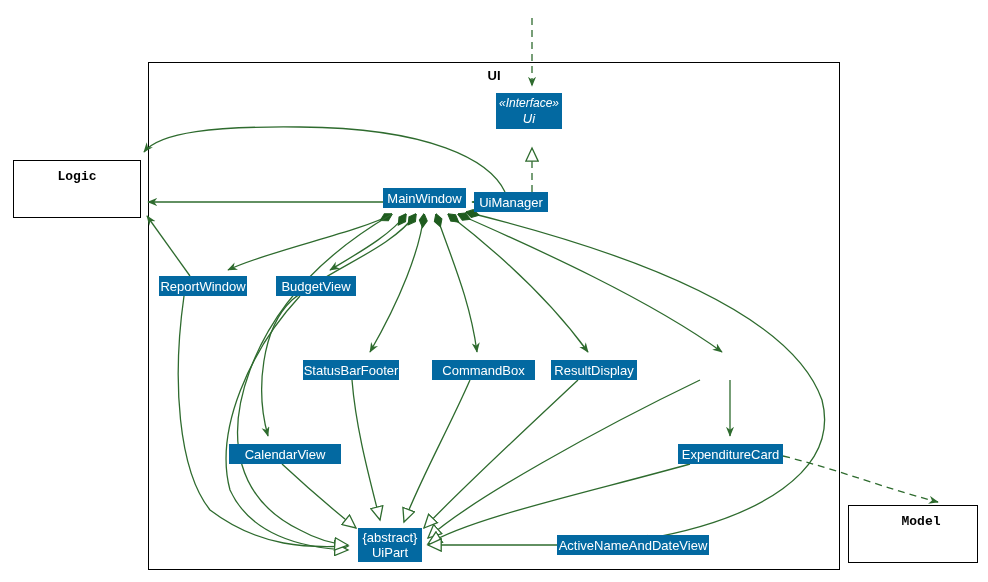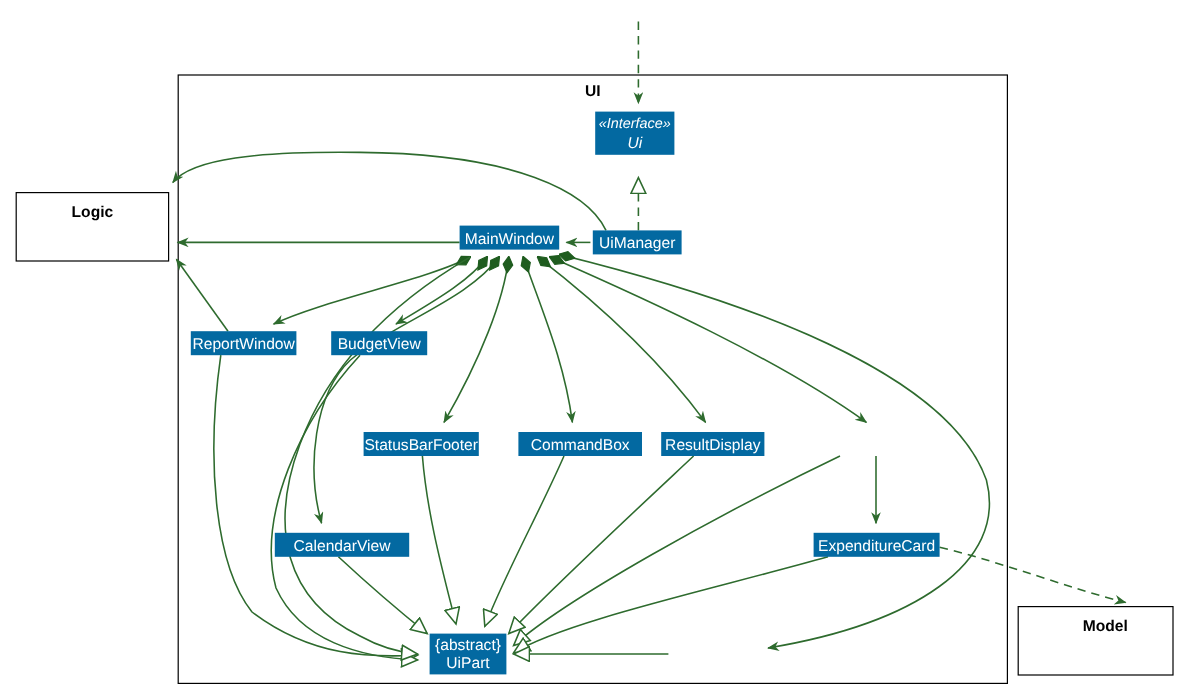--- a/index.html
+++ b/index.html
@@ -65,20 +65,21 @@
     background: #ffffff;
     box-sizing: border-box;
   }
   .ext-title {
     position: absolute;
     font-size: 13px;
     font-weight: bold;
     color: #000000;
     white-space: nowrap;
     text-align: center;
+    font-family: Liberation Mono, monospace;
   }
 </style>
 </head>
 <body>
 
 <div id="canvas">
 
   <div class="pkg-box" id="pkg-ui" style="left: 148px; top: 62px; width: 692px; height: 508px;"></div>
   <div class="pkg-title" id="pkg-ui-title" style="left: 148px; top: 68px; width: 692px;">UI</div>
 
@@ -145,21 +146,21 @@
       <path d="M392,214 C330,250 276,300 250,370 C224,440 238,500 300,530 C318,540 336,544 348,545" marker-end="url(#hollowTri)"></path>
       <path d="M557,545 L428,545" marker-end="url(#hollowTri)"></path>
     </g>
   </svg>
 
   <div class="uml-node" id="node-ui_iface" style="left: 496px; top: 93px; width: 66px; height: 36px;">
     <span class="stereo">«Interface»</span>
     <span class="iname">Ui</span>
   </div>
 
-  <div class="uml-node" id="node-uimanager" style="left: 494px; top: 192px; width: 74px; height: 20px;">
+  <div class="uml-node" id="node-uimanager" style="left: 474px; top: 192px; width: 74px; height: 20px;">
     <span>UiManager</span>
   </div>
 
   <div class="uml-node" id="node-mainwindow" style="left: 383px; top: 188px; width: 83px; height: 20px;">
     <span>MainWindow</span>
   </div>
 
   <div class="uml-node" id="node-reportwindow" style="left: 159px; top: 276px; width: 88px; height: 20px;">
     <span>ReportWindow</span>
   </div>
@@ -187,14 +188,17 @@
 
   <div class="uml-node" id="node-expenditurecard" style="left: 678px; top: 444px; width: 105px; height: 20px;">
     <span>ExpenditureCard</span>
   </div>
 
   <div class="uml-node" id="node-uipart" style="left: 358px; top: 528px; width: 64px; height: 34px;">
     <span>{abstract}</span>
     <span>UiPart</span>
   </div>
 
+  <div class="uml-node" id="node-activenameanddateview" style="left: 557px; top: 535px; width: 152px; height: 20px;">
+    <span>ActiveNameAndDateView</span>
+  </div>
 
 </div>
 
 </body></html>

